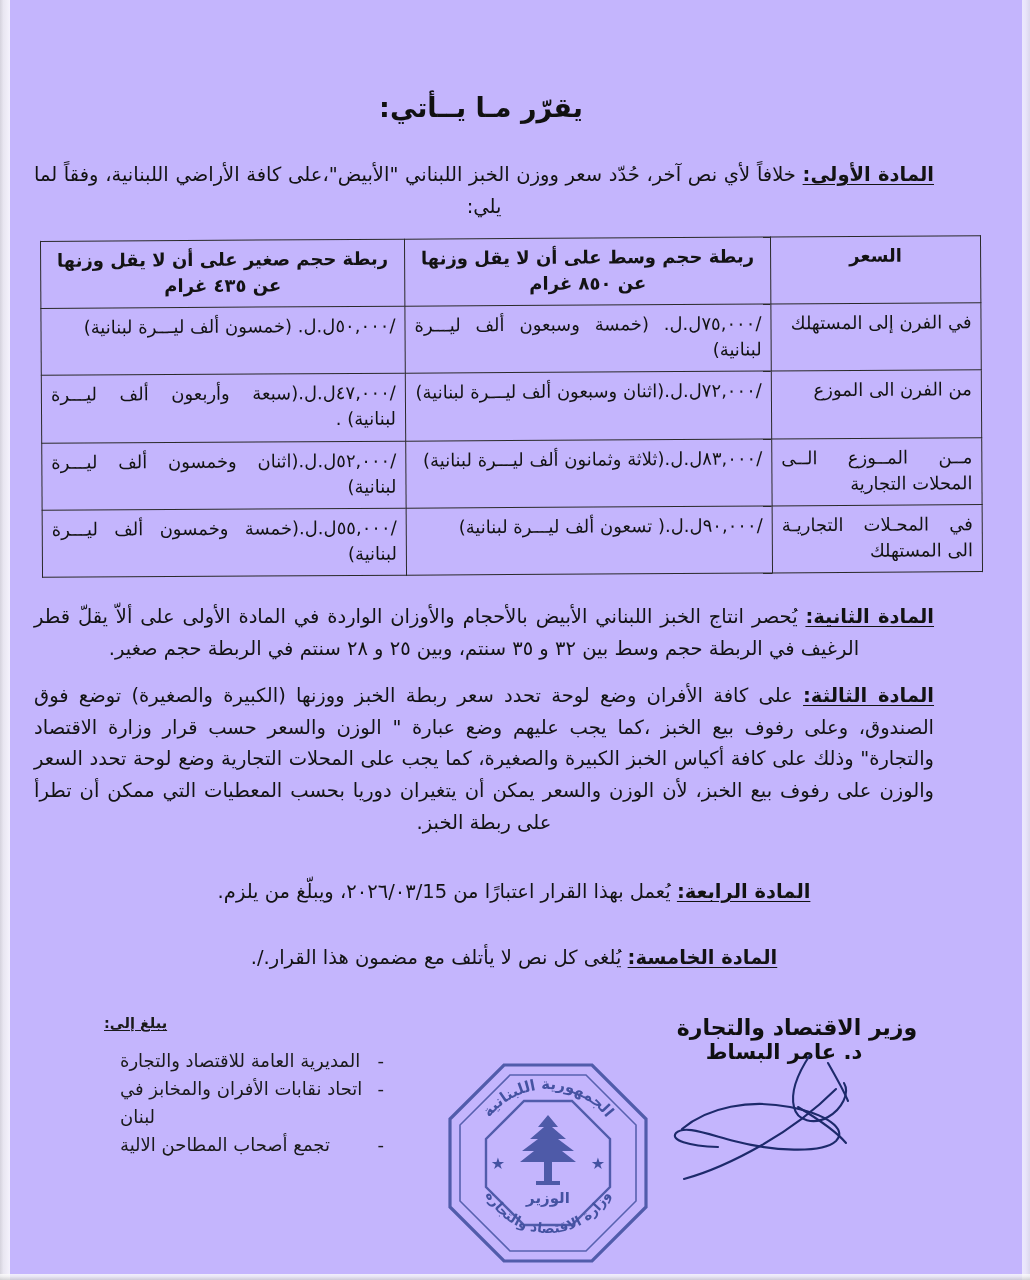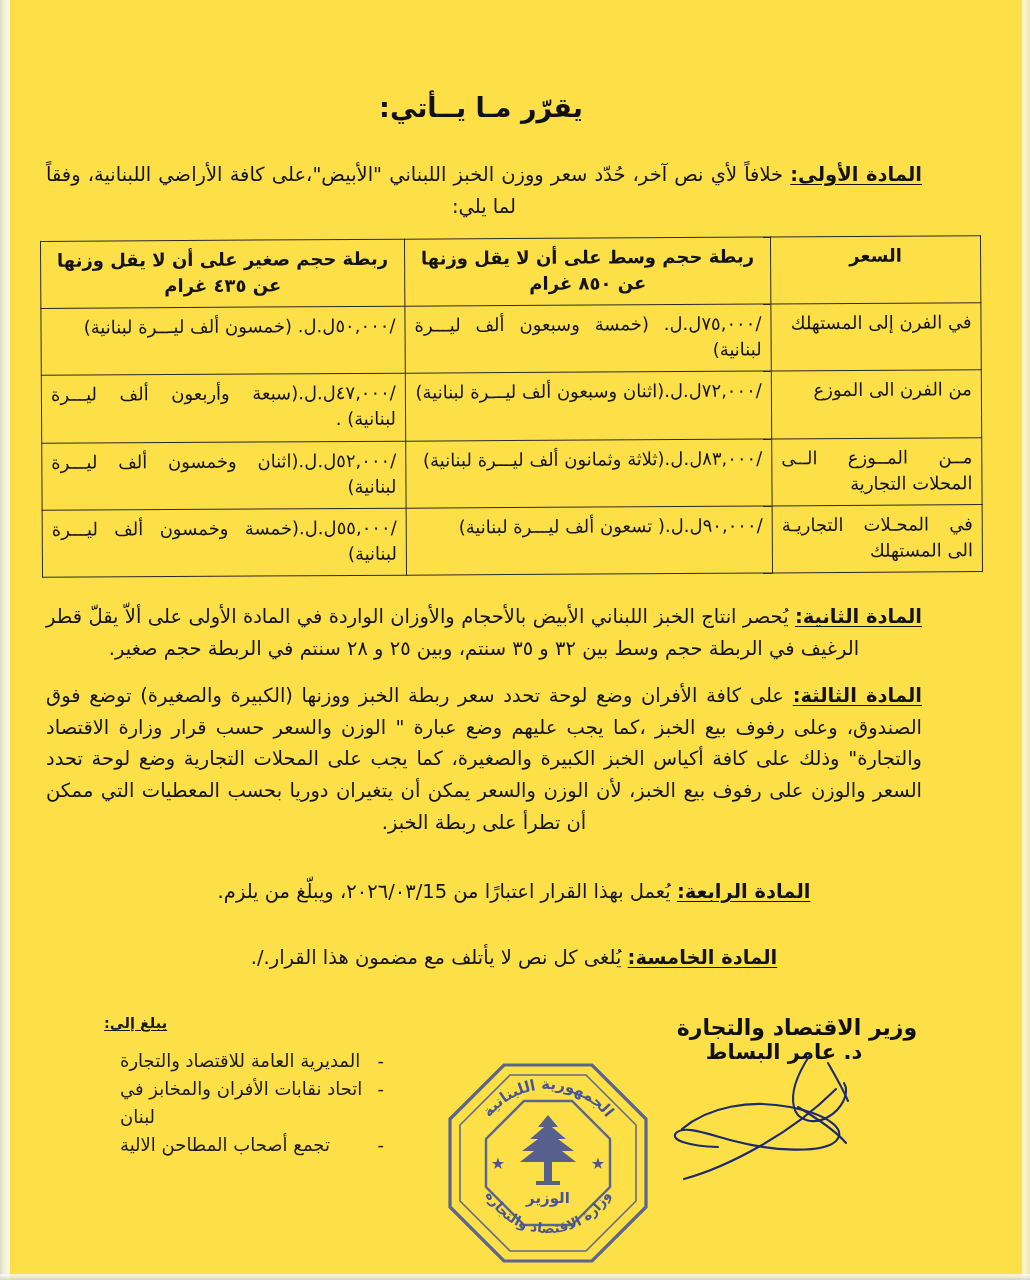--- a/index.html
+++ b/index.html
@@ -7,21 +7,21 @@
     margin: 0;
     padding: 0;
     background: #ffffff;
   }
 
   #page {
     position: relative;
     width: 1030px;
     height: 1280px;
     margin: 0 auto;
-    background: #fde047;
+    background: #c4b5fd;
     overflow: hidden;
     font-family: "DejaVu Sans", "Liberation Sans", sans-serif;
     color: #1a1a1a;
     direction: rtl;
   }
 
   
   .scan-edge-left {
     position: absolute;
     top: 0; left: 0;
@@ -63,21 +63,21 @@
     padding-right: 60px;
     color: #111;
   }
 
   
   .article {
     font-size: 19.5px;
     line-height: 1.62;
     text-align: justify;
     text-align-last: center;
-    margin: 16px;
+    margin: 4px;
     padding: 0 66px 0 12px;
     color: #131313;
   }
   .article-lead {
     font-weight: bold;
     text-decoration: underline;
     text-underline-offset: 3px;
   }
 
   #article-one-block { margin-top: 36px; }

